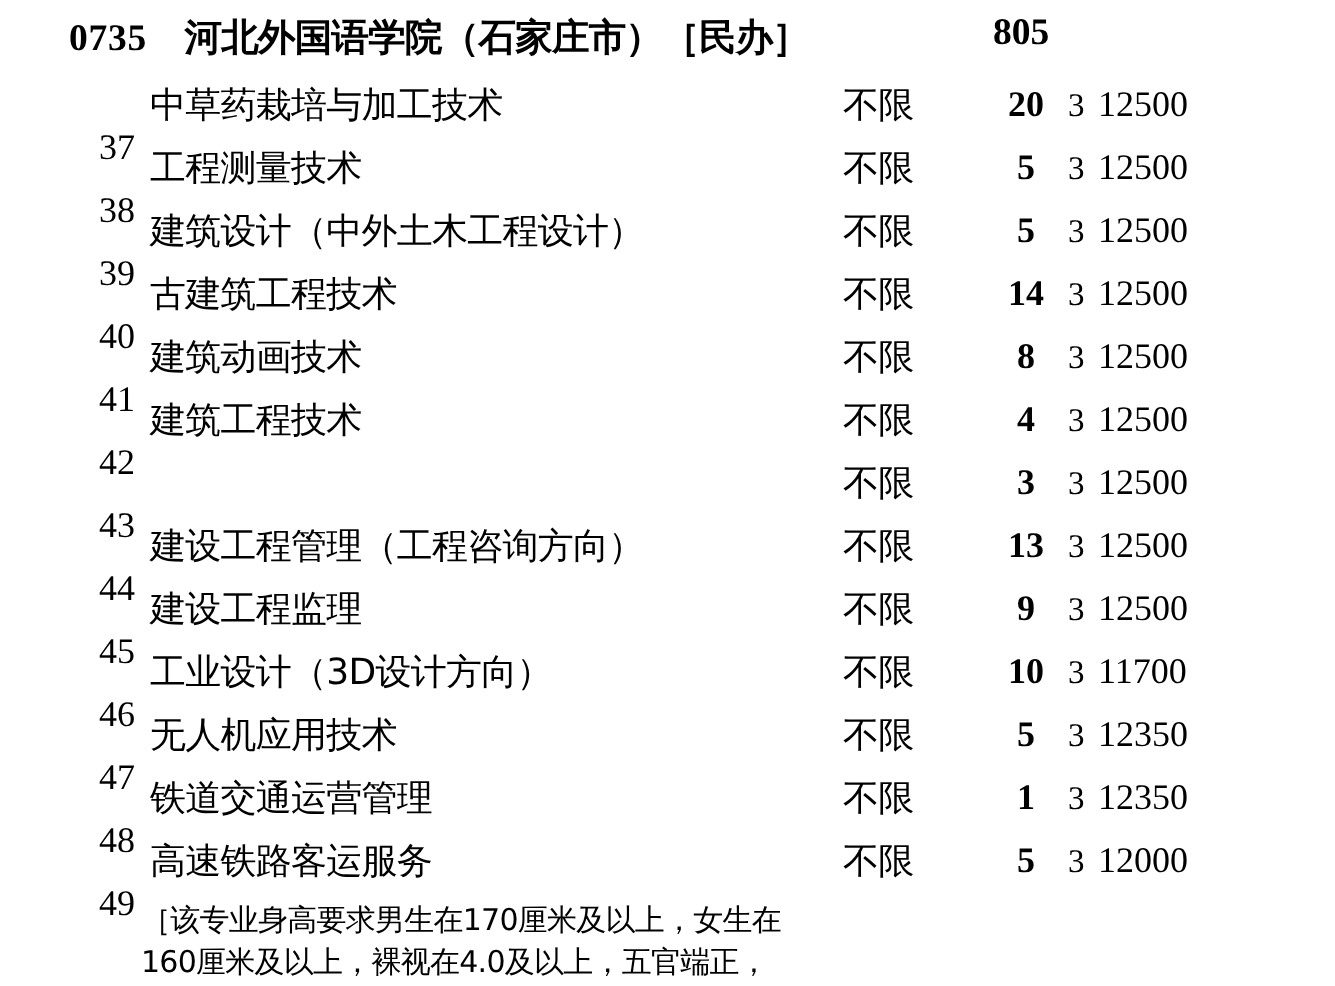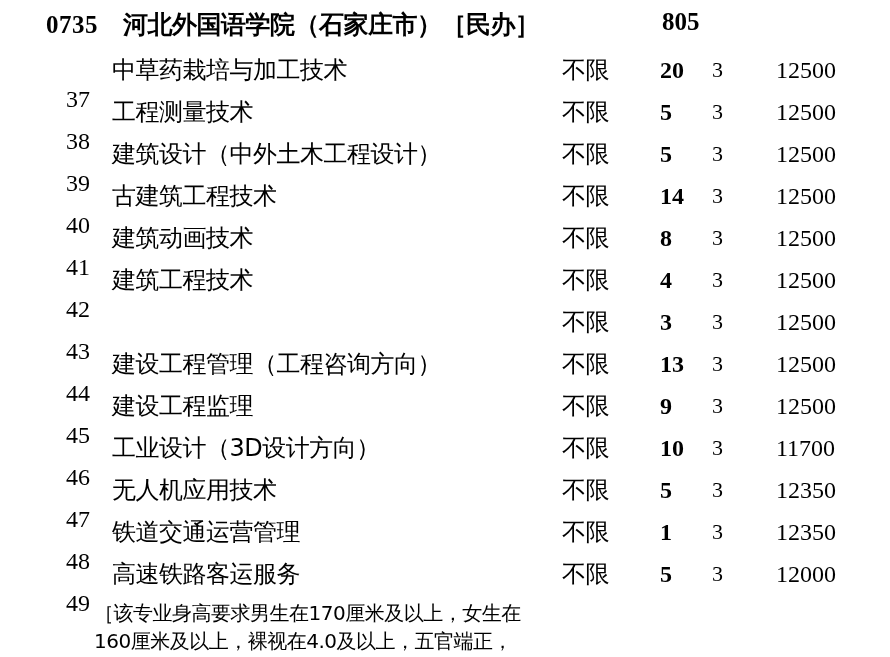--- a/index.html
+++ b/index.html
@@ -67,47 +67,46 @@
     font-family: "Liberation Serif", "DejaVu Serif", serif;
     font-size: 24px;
     margin-top: 29px;
   }
   .r-name {
     position: absolute;
     left: 100px;
     font-family: "DejaVu Sans", "Liberation Sans", sans-serif;
     font-size: 24px;
     letter-spacing: -0.5px;
-    margin-left: 12px;
   }
   .r-limit {
     position: absolute;
     left: 562px;
     font-family: "DejaVu Sans", "Liberation Sans", sans-serif;
     font-size: 24px;
     letter-spacing: -0.5px;
   }
   .r-count {
     position: absolute;
     left: 660px;
     width: 48px;
-    text-align: left;
+    text-align: center;
     font-family: "Liberation Serif", "DejaVu Serif", serif;
     font-size: 24px;
     font-weight: bold;
   }
   .r-years {
     position: absolute;
     left: 712px;
     font-family: "Liberation Serif", "DejaVu Serif", serif;
     font-size: 22px;
   }
   .r-fee {
     position: absolute;
-    left: 776px;
+    left: 732px;
     width: 86px;
     text-align: left;
     font-family: "Liberation Serif", "DejaVu Serif", serif;
     font-size: 24px;
   }
   .note {
     margin-top: 4px;
     padding-left: 94px;
     padding-right: 240px;
     font-family: "DejaVu Sans", "Liberation Sans", sans-serif;

